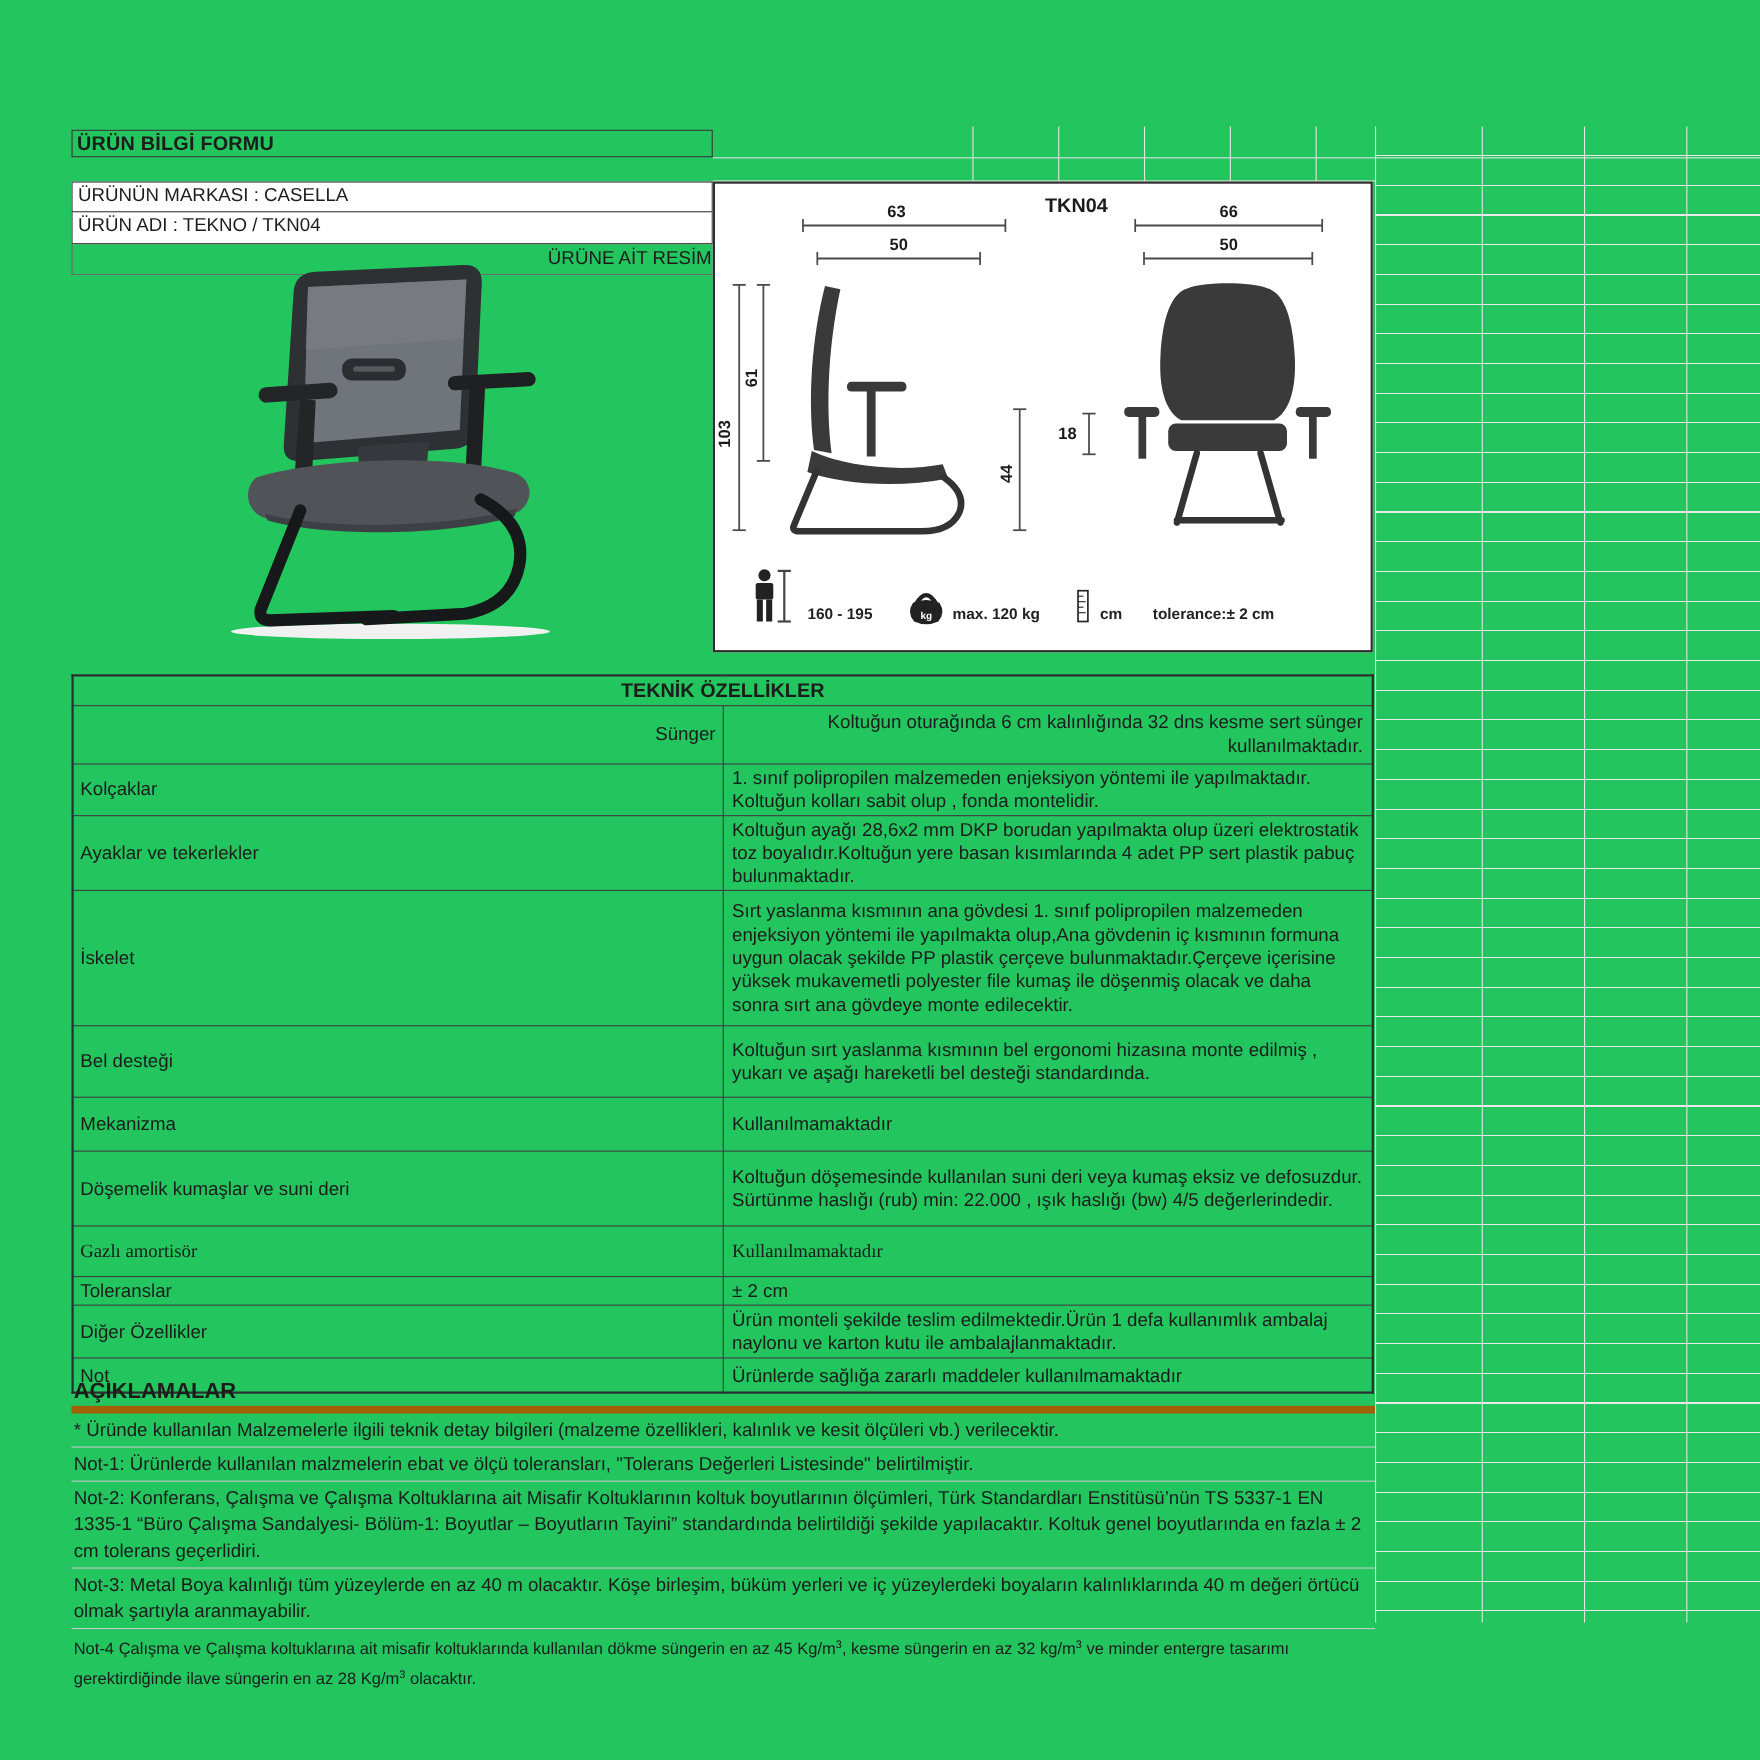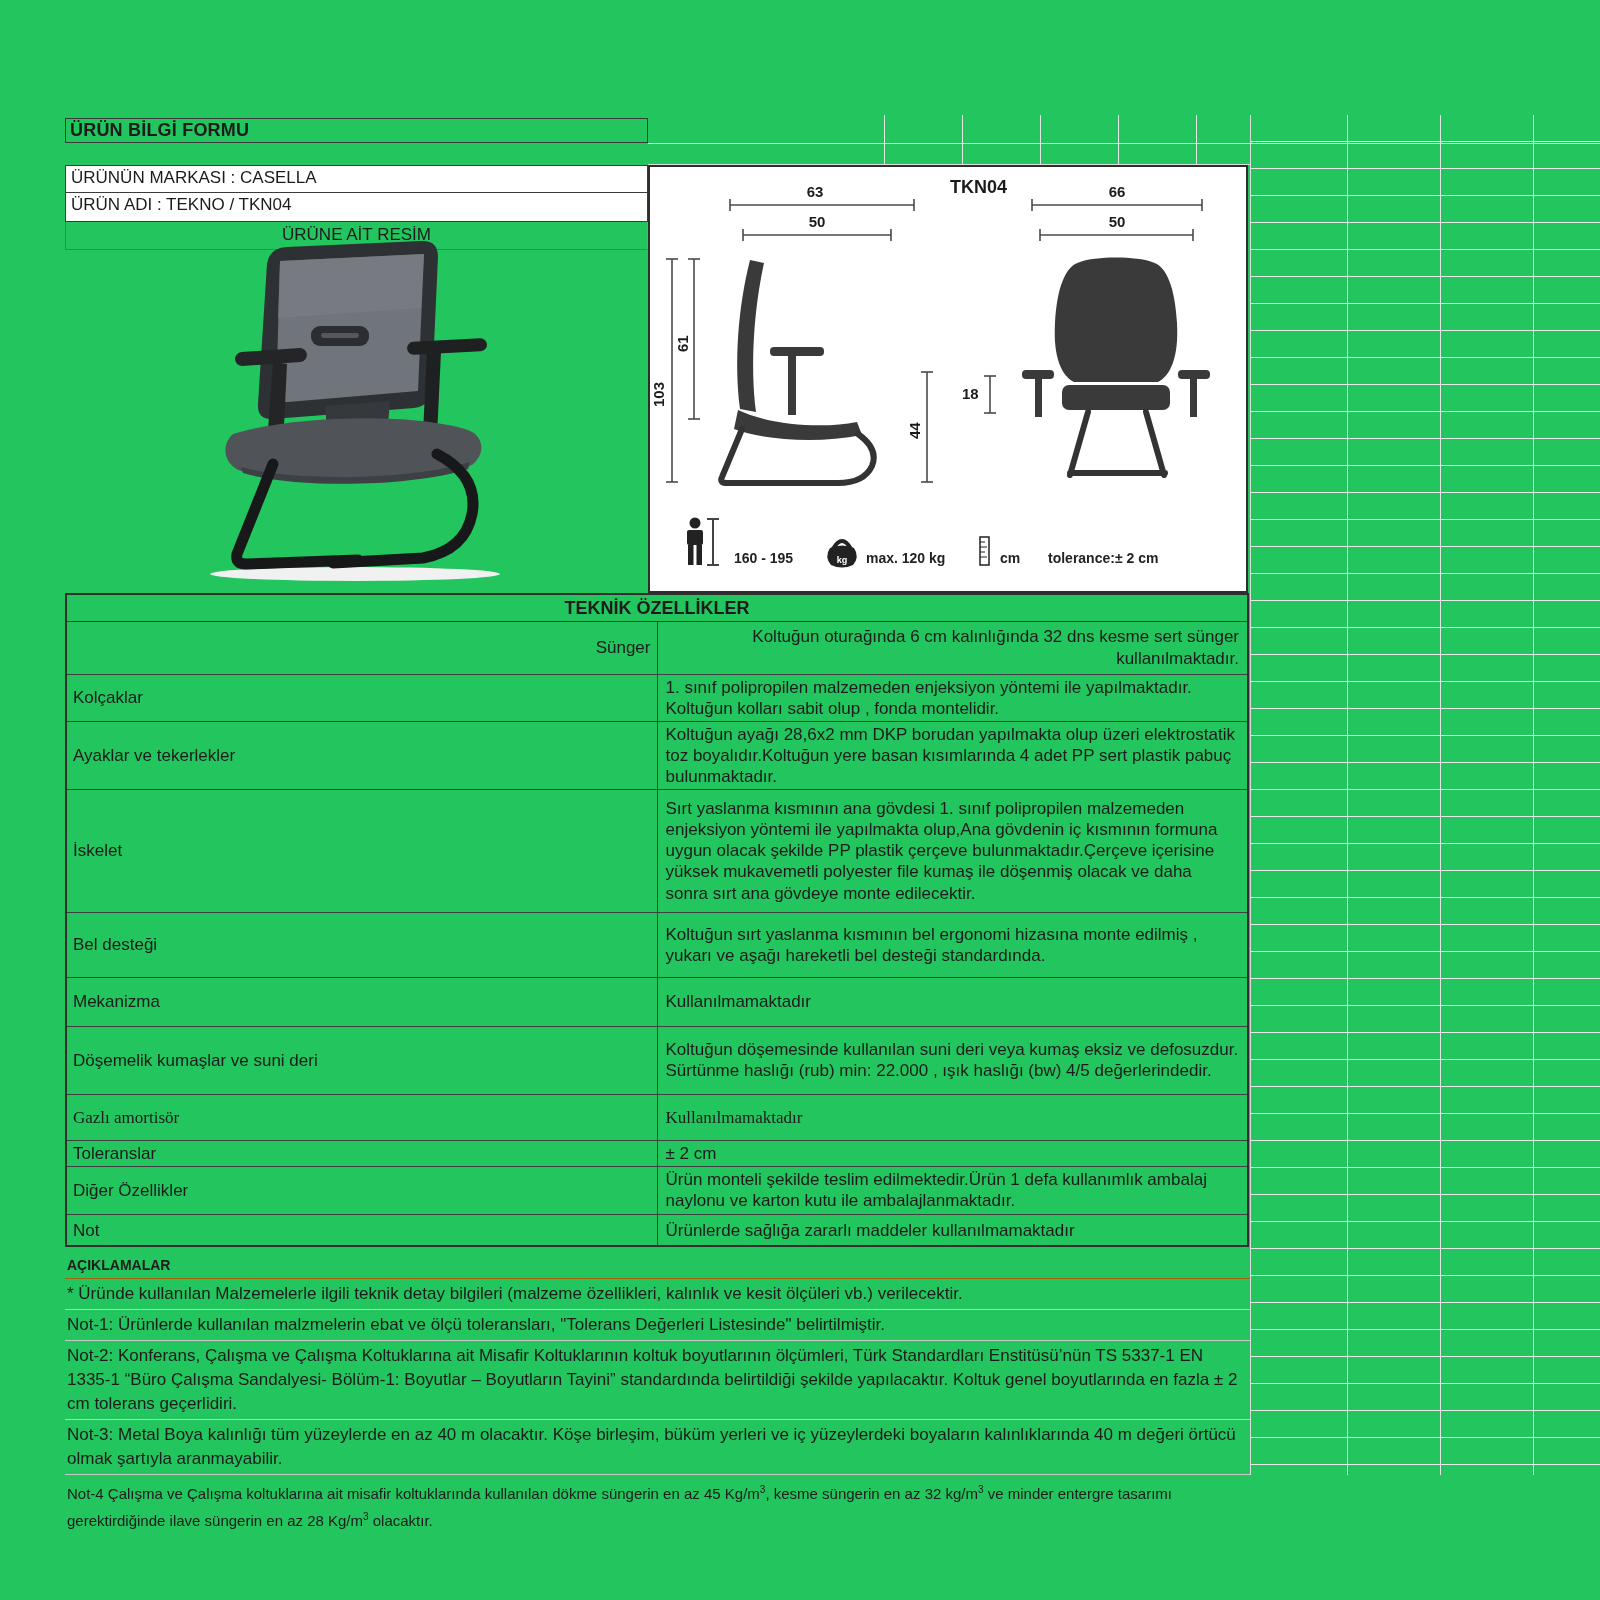--- a/index.html
+++ b/index.html
@@ -12,38 +12,38 @@
   .hline{position:absolute;height:1px;background:#e0e0e0;}
   
   .title-row{position:absolute;left:65px;top:118px;width:583px;height:25px;
     border:1.5px solid #3a3a3a;box-sizing:border-box;font-weight:bold;font-size:18px;
     padding:1px 4px;letter-spacing:.2px;}
   
   .info-row{position:absolute;left:65px;width:583px;box-sizing:border-box;
     border:1.5px solid #3a3a3a;font-size:17px;padding:2px 5px;background:#fff;}
   .img-caption{position:absolute;left:65px;top:222px;width:583px;height:28px;box-sizing:border-box;
     border-left:1px solid #6a6a6a;border-bottom:1px solid #6a6a6a;border-right:1px dotted #9a9a9a;
-    font-size:17px;text-align:center;padding-top:3px;}
+    font-size:17px;text-align:right;padding-top:3px;}
   
   .draw-box{position:absolute;left:648px;top:165px;width:600px;height:428px;
     border:2px solid #2e2e2e;box-sizing:border-box;background:#fff;}
   
   .photo{position:absolute;left:175px;top:238px;width:350px;height:350px;}
   
-  .spec-wrap{position:absolute;left:65px;top:593px;width:1426px;}
+  .spec-wrap{position:absolute;left:65px;top:613px;width:1426px;}
   table.spec{border-collapse:collapse;table-layout:fixed;width:1184px;
     border:2px solid #2e2e2e;font-size:17px;}
   table.spec td,table.spec th{border:1.5px solid #3f3f3f;vertical-align:middle;
     line-height:1.24;box-sizing:border-box;}
   th.spec-head{font-size:18px;font-weight:bold;text-align:center;height:27px;padding:0;}
   td.lab{width:582px;padding:2px 6px;}
   td.val{padding:2px 8px;}
   
   .notes{position:absolute;left:65px;top:1252px;width:1185px;font-size:17px;}
-  .notes-head{font-weight:bold;font-size:14px;line-height:26px;border-bottom:1px solid #a16207;padding-left:2px;}
+  .notes-head{font-weight:bold;font-size:20px;line-height:26px;border-bottom:7px solid #a16207;padding-left:2px;}
   .note{line-height:24px;padding:3px 10px 3px 2px;border-bottom:1px solid #c9c9c9;}
   .note.small{font-size:15px;line-height:23px;border-bottom:none;}
   sup{font-size:10px;}
   svg text{font-family:"Liberation Sans", sans-serif;}
 </style>
 </head>
 <body>
 
 <div id="sheet">
 

